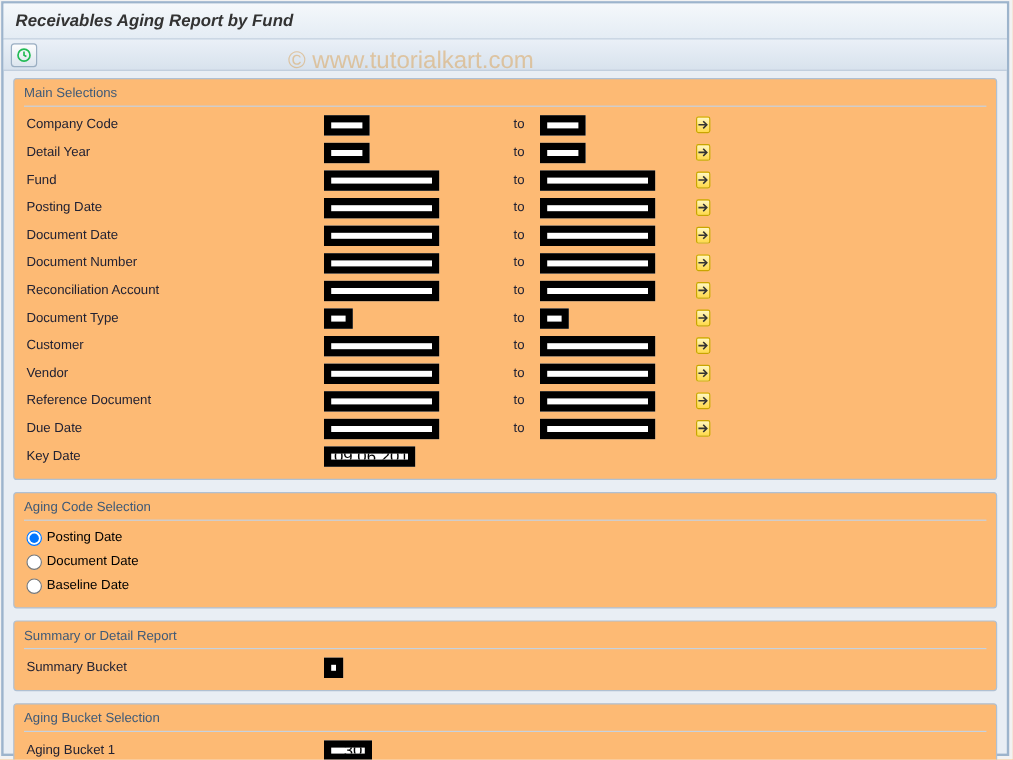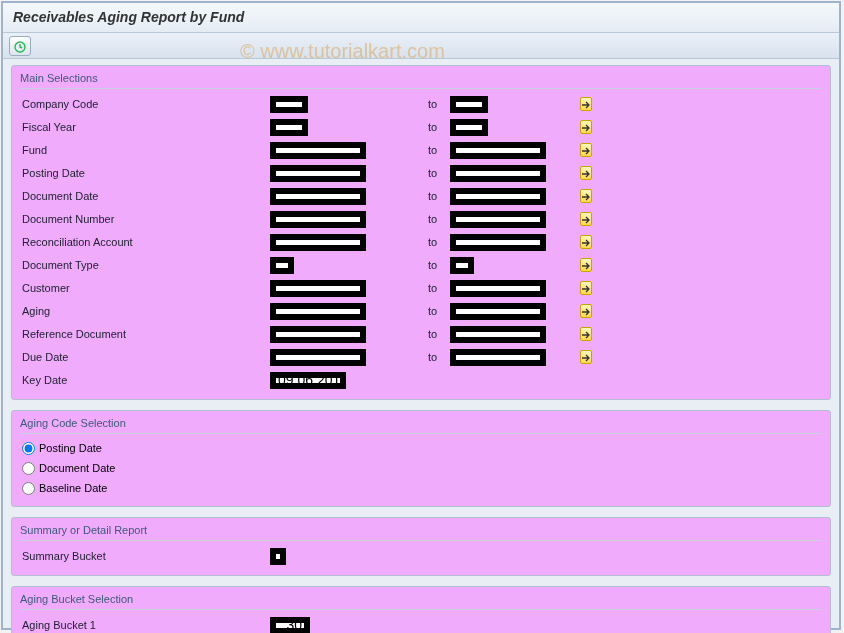--- a/index.html
+++ b/index.html
@@ -45,21 +45,21 @@
     line-height: 18px;
     cursor: pointer;
   }
   .toolbar-btn svg { vertical-align: middle; }
   .content {
     padding: 6px 8px;
   }
   .group {
     border: 1px solid #b0c0d2;
     border-radius: 3px;
-    background: #f0abfc;
+    background: #fdba74;
     margin-bottom: 10px;
     padding: 4px 8px 8px 8px;
     position: relative;
   }
   .group-title {
     display: block;
     color: #3f5a78;
     font-size: 11px;
     margin-bottom: 4px;
     padding: 2px 0 4px 0;
@@ -148,21 +148,21 @@
         <span class="label">Company Code</span>
         <span class="from-cell"><input type="text" class="in-tiny" style=""></span>
         <span class="to-label">to</span>
         <span class="to-cell"><input type="text" class="in-tiny" style=""></span>
         <span class="more-cell"><span class="more-btn"><span><svg width="10" height="8">
                   <path d="M1 4 H7 M5 1 L8 4 L5 7" stroke="#333" stroke-width="1.3" fill="none"></path>
                 </svg></span></span></span>
       </div>
 
       <div class="row">
-        <span class="label">Fiscal Year</span>
+        <span class="label">Detail Year</span>
         <span class="from-cell"><input type="text" class="in-tiny" style=""></span>
         <span class="to-label">to</span>
         <span class="to-cell"><input type="text" class="in-tiny" style=""></span>
         <span class="more-cell"><span class="more-btn"><span><svg width="10" height="8">
                   <path d="M1 4 H7 M5 1 L8 4 L5 7" stroke="#333" stroke-width="1.3" fill="none"></path>
                 </svg></span></span></span>
       </div>
 
       <div class="row">
         <span class="label">Fund</span>
@@ -228,21 +228,21 @@
         <span class="label">Customer</span>
         <span class="from-cell"><input type="text" class="in-med" style=""></span>
         <span class="to-label">to</span>
         <span class="to-cell"><input type="text" class="in-med" style=""></span>
         <span class="more-cell"><span class="more-btn"><span><svg width="10" height="8">
                   <path d="M1 4 H7 M5 1 L8 4 L5 7" stroke="#333" stroke-width="1.3" fill="none"></path>
                 </svg></span></span></span>
       </div>
 
       <div class="row">
-        <span class="label">Aging</span>
+        <span class="label">Vendor</span>
         <span class="from-cell"><input type="text" class="in-med" style=""></span>
         <span class="to-label">to</span>
         <span class="to-cell"><input type="text" class="in-med" style=""></span>
         <span class="more-cell"><span class="more-btn"><span><svg width="10" height="8">
                   <path d="M1 4 H7 M5 1 L8 4 L5 7" stroke="#333" stroke-width="1.3" fill="none"></path>
                 </svg></span></span></span>
       </div>
 
       <div class="row">
         <span class="label">Reference Document</span>

